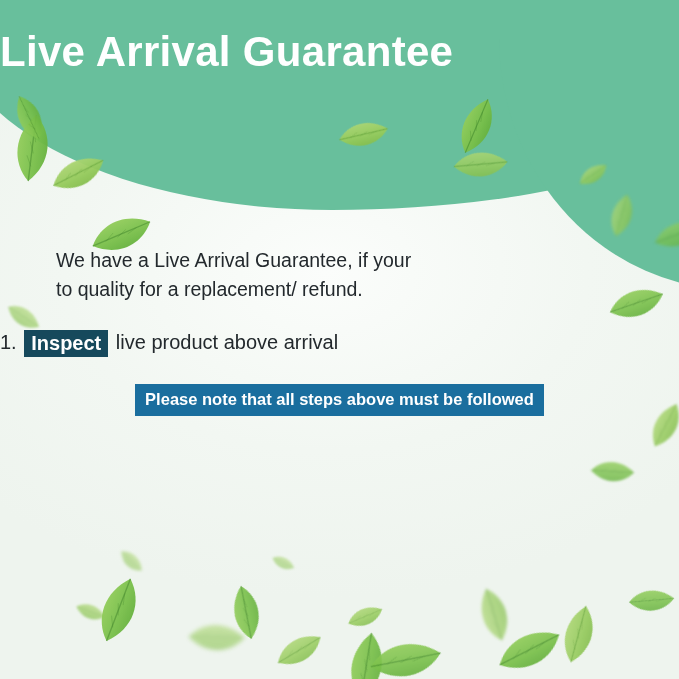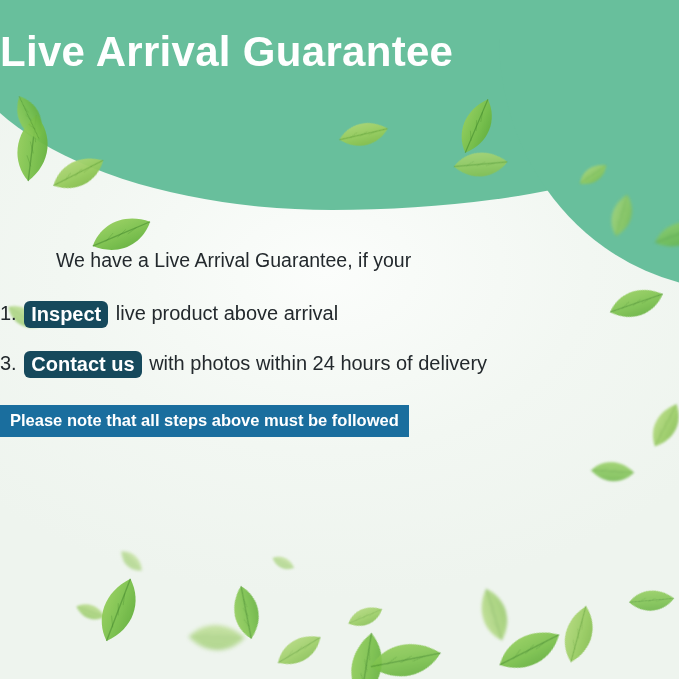--- a/index.html
+++ b/index.html
@@ -107,27 +107,26 @@
     display: inline-block;
     background: #16495c;
     color: #ffffff;
     font-weight: bold;
     padding: 2px 7px 3px 7px;
     margin: 0 2px;
     line-height: 22px;
     vertical-align: baseline;
     position: relative;
     top: 1px;
-    border-radius: 6px;
   }
 
   .notice {
     margin-top: 28px;
     display: flex;
-    flex-direction: row;
+    flex-direction: column;
     align-items: center;
     gap: 7px;
   }
   .notice-line {
     background: #1a6e9e;
     color: #ffffff;
     font-weight: bold;
     font-size: 16.5px;
     line-height: 21px;
     padding: 5px 10px 6px 10px;
@@ -538,36 +537,32 @@
           <path d="M12 86 C 38 60, 62 36, 88 10" stroke="#5a9a30" stroke-width="2.2" fill="none" opacity="0.55"></path>
           <path d="M30 70 L 36 52 M46 56 L 54 38 M60 44 L 70 28" stroke="#5a9a30" stroke-width="1.3" fill="none" opacity="0.35"></path>
         </svg>
       </div>
     </div>
 
   <div class="content">
 
     <div class="intro">
       <span class="ln">We have a Live Arrival Guarantee, if your</span>
+      <span class="ln">to quality for a replacement/ refund.</span>
     </div>
 
     <div class="steps">
 
       <div class="step">
         <span class="num">1.</span>
         <span class="hl">Inspect</span>
         <span>live product above arrival</span>
       </div>
 
 
-      <div class="step">
-        <span class="num">3.</span>
-        <span class="hl">Contact us</span>
-        <span>with photos within 24 hours of delivery</span>
-      </div>
 
     </div>
 
     <div class="notice">
       <div class="notice-line">Please note that all steps above must be followed</div>
     </div>
 
   </div>
 
 </div>

